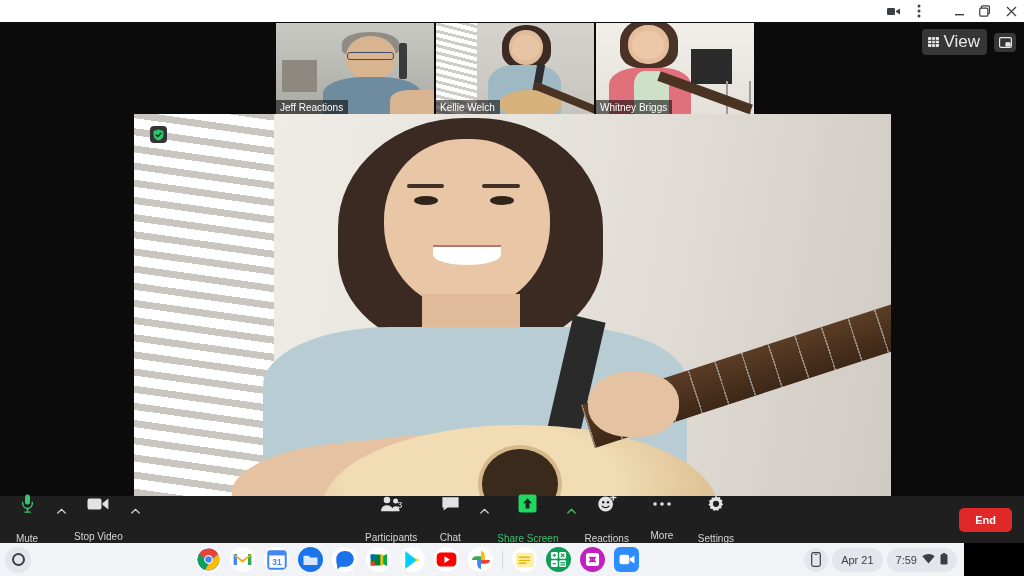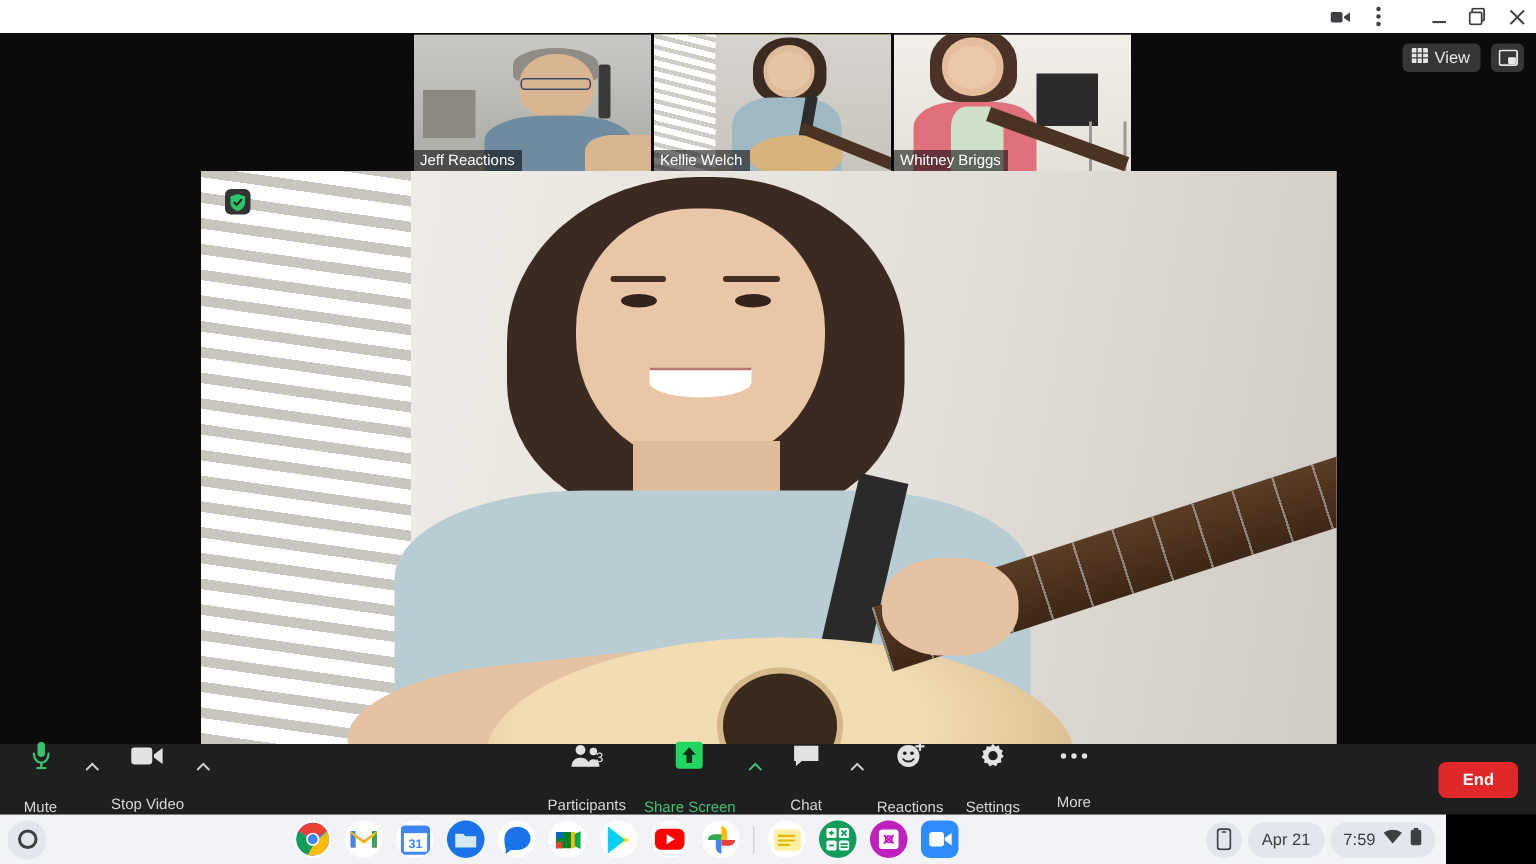--- a/index.html
+++ b/index.html
@@ -36,21 +36,21 @@
   .view-controls {
     position: absolute; right: 8px; top: 7px;
     display: flex; align-items: center; gap: 7px;
     z-index: 20;
   }
   .view-btn {
     display: flex; align-items: center; gap: 4px;
     background: rgba(60,60,60,0.88);
     border-radius: 4px;
     padding: 3px 7px 3px 6px;
-    color: #e8e8e8; font-size: 11px;
+    color: #e8e8e8; font-size: 17px;
   }
   .pip-btn {
     background: rgba(60,60,60,0.88);
     border-radius: 4px;
     width: 22px; height: 19px;
     display: flex; align-items: center; justify-content: center;
     color: #e8e8e8;
   }
 
   
@@ -466,84 +466,84 @@
               <path d="M2 15.2 C2 11.2 4.6 9.2 8 9.2 C11.4 9.2 14 11.2 14 15.2 Z" fill="#e2e2e2"></path>
               <circle cx="16.6" cy="5" r="2.5" fill="#e2e2e2"></circle>
               <path d="M12.6 15.2 C12.6 11.8 14.4 10.2 16.6 10.2 C18.8 10.2 20.6 11.8 20.6 15.2 Z" fill="#e2e2e2"></path>
             </svg>
         </span>
         <span class="badge">3</span>
         <span class="tlabel">Participants</span>
       </div>
 
       <div class="tgroup">
+        <div class="tbutton">
+          <span class="ticon">
+            <svg width="19" height="16" viewBox="0 0 19 16">
+                <path d="M1.4 1.2 H17.6 V11.4 H6.6 L2.6 14.6 V11.4 H1.4 Z" fill="#e2e2e2"></path>
+              </svg>
+          </span>
+          <span class="tlabel">Chat</span>
+        </div>
+        <div class="caret">
+          <svg width="9" height="6" viewBox="0 0 9 6">
+              <path d="M0.8 5 L4.5 1.3 L8.2 5" stroke="#cfcfcf" stroke-width="1.3" fill="none" stroke-linecap="round"></path>
+            </svg>
+        </div>
+      </div>
+
+      <div class="tgroup">
         <div class="tbutton green">
           <span class="ticon">
             <svg width="19" height="19" viewBox="0 0 19 19">
                 <rect x="0.5" y="0.5" width="18" height="18" rx="2.5" fill="#22d662"></rect>
                 <path d="M9.5 4.2 L14 9.2 H11.4 V14.6 H7.6 V9.2 H5 Z" fill="#0d2b18"></path>
               </svg>
           </span>
           <span class="tlabel">Share Screen</span>
         </div>
         <div class="caret">
           <svg width="9" height="6" viewBox="0 0 9 6">
               <path d="M0.8 5 L4.5 1.3 L8.2 5" stroke="#3ac26f" stroke-width="1.3" fill="none" stroke-linecap="round"></path>
             </svg>
         </div>
       </div>
 
-      <div class="tgroup">
-        <div class="tbutton">
-          <span class="ticon">
-            <svg width="19" height="16" viewBox="0 0 19 16">
-                <path d="M1.4 1.2 H17.6 V11.4 H6.6 L2.6 14.6 V11.4 H1.4 Z" fill="#e2e2e2"></path>
-              </svg>
-          </span>
-          <span class="tlabel">Chat</span>
-        </div>
-        <div class="caret">
-          <svg width="9" height="6" viewBox="0 0 9 6">
-              <path d="M0.8 5 L4.5 1.3 L8.2 5" stroke="#cfcfcf" stroke-width="1.3" fill="none" stroke-linecap="round"></path>
-            </svg>
-        </div>
-      </div>
-
       <div class="tbutton">
         <span class="ticon">
           <svg width="20" height="19" viewBox="0 0 20 19">
               <circle cx="8.6" cy="10" r="7.4" fill="#e2e2e2"></circle>
               <circle cx="6.2" cy="8.2" r="1.2" fill="#1f1f1f"></circle>
               <circle cx="11" cy="8.2" r="1.2" fill="#1f1f1f"></circle>
               <path d="M5.2 12.2 C6.6 14.2 10.6 14.2 12 12.2" stroke="#1f1f1f" stroke-width="1.3" fill="none" stroke-linecap="round"></path>
               <path d="M16.3 1 V6 M13.8 3.5 H18.8" stroke="#e2e2e2" stroke-width="1.5" stroke-linecap="round"></path>
             </svg>
         </span>
         <span class="tlabel">Reactions</span>
       </div>
 
       <div class="tbutton">
         <span class="ticon">
-          <svg width="18" height="18" viewBox="0 0 18 18">
-              <path d="M9 0.8 L10.6 2.6 L13 2 L13.4 4.4 L15.6 5.3 L14.7 7.5 L16.2 9.4 L14.3 10.9 L14.6 13.3 L12.2 13.6 L11 15.8 L8.8 14.9 L6.7 16 L5.6 13.9 L3.2 13.7 L3.3 11.3 L1.4 9.8 L2.8 7.9 L2 5.6 L4.3 4.8 L4.9 2.5 L7.3 2.8 Z" fill="#e2e2e2"></path>
-              <circle cx="9" cy="8.8" r="3.1" fill="#1f1f1f"></circle>
-            </svg>
-        </span>
-        <span class="tlabel">Settings</span>
-      </div>
-
-      <div class="tbutton">
-        <span class="ticon">
           <svg width="20" height="6" viewBox="0 0 20 6">
               <circle cx="3" cy="3" r="1.8" fill="#e2e2e2"></circle>
               <circle cx="10" cy="3" r="1.8" fill="#e2e2e2"></circle>
               <circle cx="17" cy="3" r="1.8" fill="#e2e2e2"></circle>
             </svg>
         </span>
         <span class="tlabel">More</span>
+      </div>
+
+      <div class="tbutton">
+        <span class="ticon">
+          <svg width="18" height="18" viewBox="0 0 18 18">
+              <path d="M9 0.8 L10.6 2.6 L13 2 L13.4 4.4 L15.6 5.3 L14.7 7.5 L16.2 9.4 L14.3 10.9 L14.6 13.3 L12.2 13.6 L11 15.8 L8.8 14.9 L6.7 16 L5.6 13.9 L3.2 13.7 L3.3 11.3 L1.4 9.8 L2.8 7.9 L2 5.6 L4.3 4.8 L4.9 2.5 L7.3 2.8 Z" fill="#e2e2e2"></path>
+              <circle cx="9" cy="8.8" r="3.1" fill="#1f1f1f"></circle>
+            </svg>
+        </span>
+        <span class="tlabel">Settings</span>
       </div>
 
       <div class="spacer"></div>
 
       <div class="end-btn">End</div>
     </div>
   </div>
 
   <div class="shelf">
     <div class="launcher">

